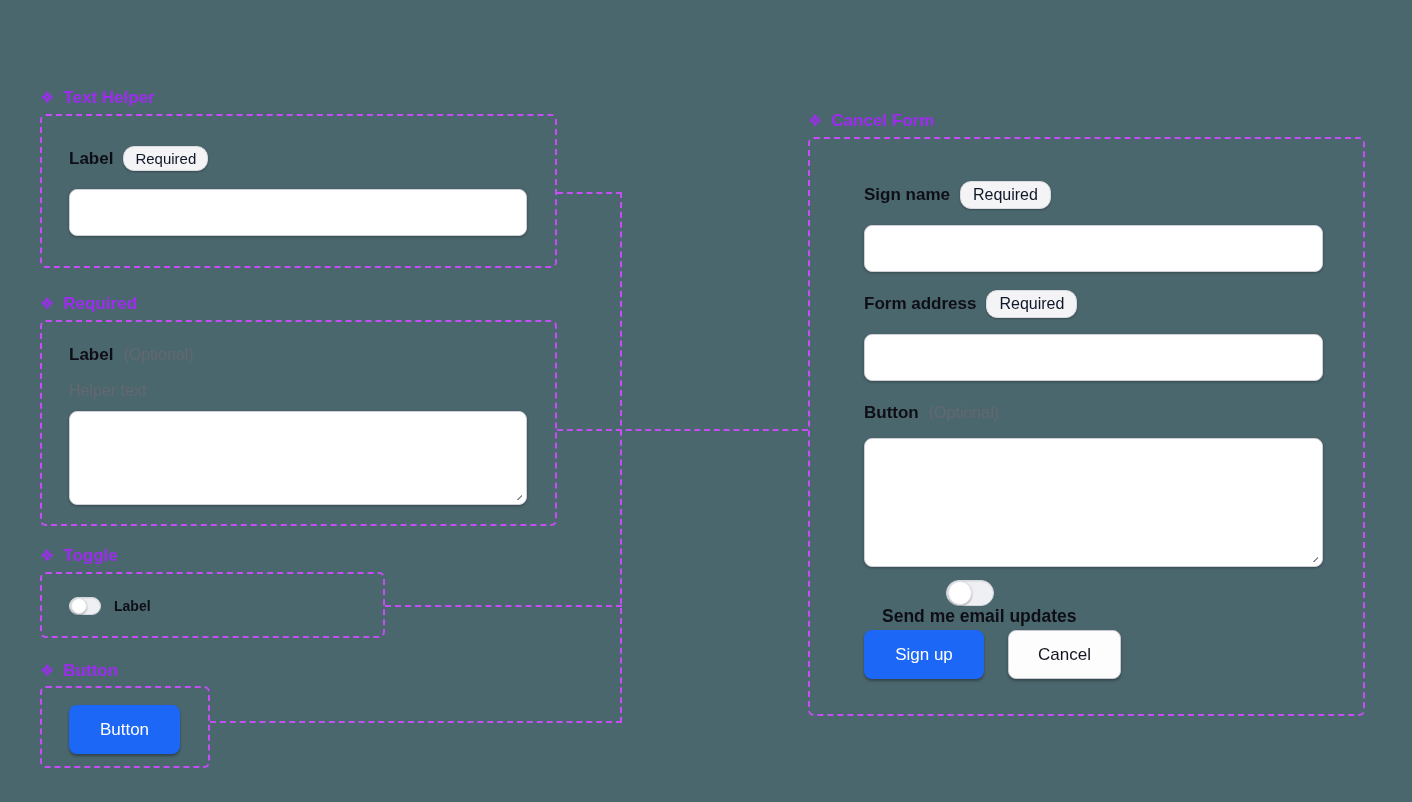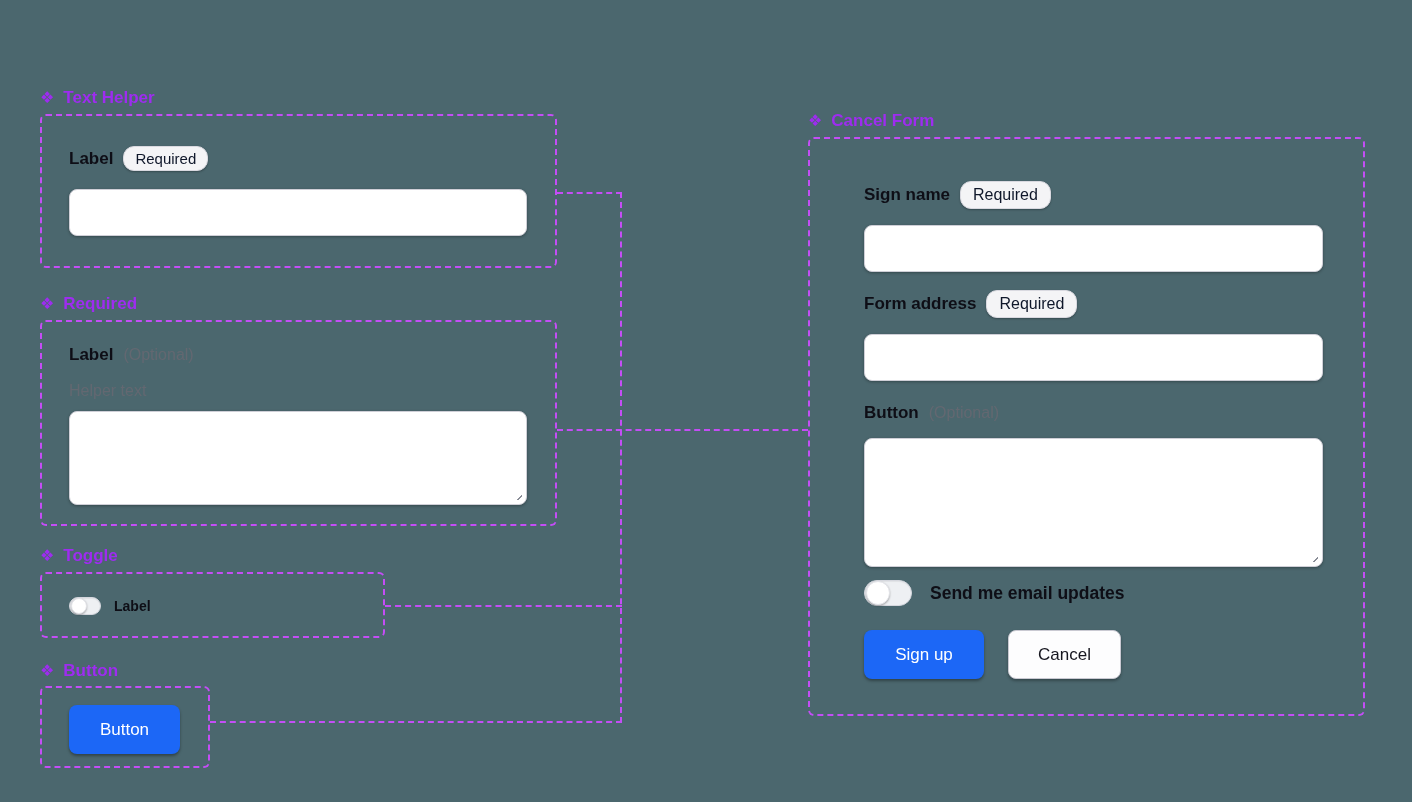--- a/index.html
+++ b/index.html
@@ -251,21 +251,21 @@
 
     <div class="field-row" style="left:54px; top:264px;">
       <span class="field-label">Button</span>
       <span class="optional-hint">(Optional)</span>
     </div>
     <div class="textarea-wrap" style="left:54px; top:299px; width:459px; height:129px;">
       <textarea placeholder="" style=""></textarea>
       <div class="resize-handle"></div>
     </div>
 
-    <div class="toggle-row" style="left:54px; top:441px;">
+    <div class="toggle-row" style="left:54px; top:441px;flex-direction:column;">
       <div class="toggle lg">
         <div class="knob"></div>
       </div>
       <span class="toggle-label-lg">Send me email updates</span>
     </div>
 
     <button class="btn btn-primary" style="left:54px; top:491px; width:120px; height:49px;">Sign up</button>
     <button class="btn btn-secondary" style="left:198px; top:491px; width:113px; height:49px;">Cancel</button>
   </div>
 

